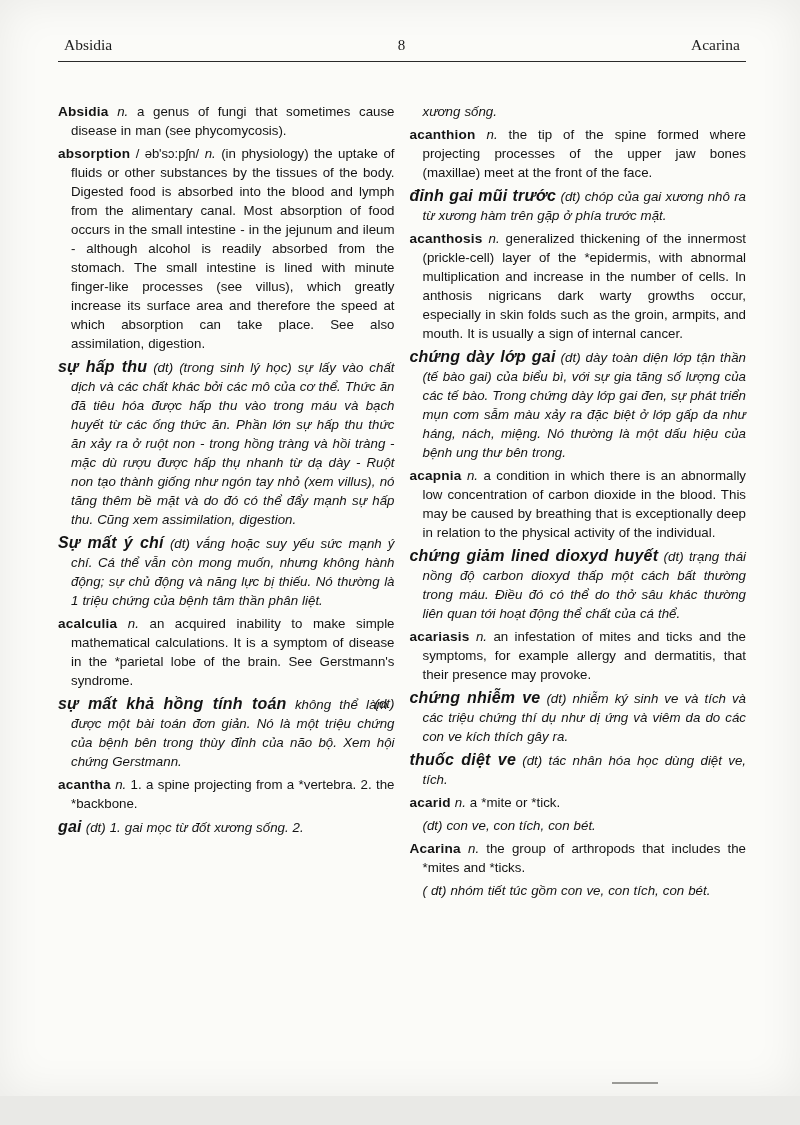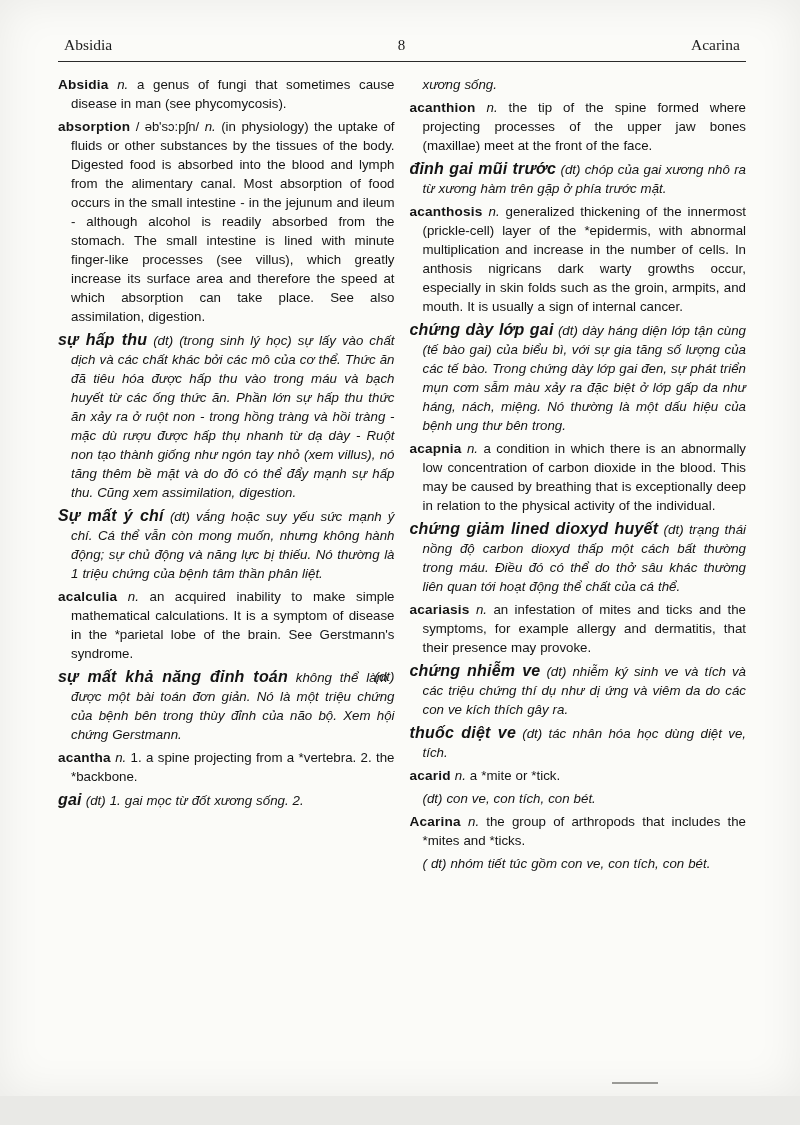--- a/index.html
+++ b/index.html
@@ -19,21 +19,21 @@
   }
   .running-head {
     display:flex; justify-content:space-between; align-items:baseline;
     font-family:"Liberation Serif", serif;
     font-size:15.5px; color:#1c1c1c;
     padding:0 6px 7px 6px;
   }
   .rh-center { font-size:15px; }
   .rule { border-top:1.7px solid #2a2a2a; margin-bottom:13px; }
   .columns { display:flex; gap:15px; }
-  .col { flex:1; min-width:0; }
+  .col { flex:1; min-width:0;margin-top:27px; }
 
   p.entry, p.gloss {
     font-size:13.3px;
     line-height:19px;
     text-align:justify;
     margin-bottom:4px;
     padding-left:13px;
     text-indent:-13px;
     word-spacing:0.3px;
   }
@@ -92,21 +92,21 @@
         <span class="def-vi">(dt) vắng hoặc suy yếu sức mạnh ý chí. Cá thể vẫn còn mong muốn, nhưng không hành động; sự chủ động và năng lực bị thiếu. Nó thường là 1 triệu chứng của bệnh tâm thần phân liệt.</span>
       </p>
 
       <p class="entry">
         <b class="hw">acalculia</b>
         <i class="pos">n.</i>
         <span class="def">an acquired inability to make simple mathematical calculations. It is a symptom of disease in the *parietal lobe of the brain. See Gerstmann's syndrome.</span>
       </p>
 
       <p class="entry">
-        <b class="hw-vi">sự mất khả năng đỉnh toán</b>
+        <b class="hw-vi">sự mất khả hồng tính toán</b>
         <span class="note-r">(dt)</span>
         <span class="def-vi">không thể làm được một bài toán đơn giản. Nó là một triệu chứng của bệnh bên trong thùy đỉnh của não bộ. Xem hội chứng Gerstmann.</span>
       </p>
 
       <p class="entry">
         <b class="hw">acantha</b>
         <i class="pos">n.</i>
         <span class="def">1. a spine projecting from a *vertebra. 2. the *backbone.</span>
       </p>
 
@@ -135,21 +135,21 @@
       </p>
 
       <p class="entry">
         <b class="hw">acanthosis</b>
         <i class="pos">n.</i>
         <span class="def">generalized thickening of the innermost (prickle-cell) layer of the *epidermis, with abnormal multiplication and increase in the number of cells. In anthosis nigricans dark warty growths occur, especially in skin folds such as the groin, armpits, and mouth. It is usually a sign of internal cancer.</span>
       </p>
 
       <p class="entry">
         <b class="hw-vi">chứng dày lớp gai</b>
-        <span class="def-vi">(dt) dày háng diện lớp tận cùng (tế bào gai) của biểu bì, với sự gia tăng số lượng của các tế bào. Trong chứng dày lớp gai đen, sự phát triển mụn cơm sẫm màu xảy ra đặc biệt ở lớp gấp da như háng, nách, miệng. Nó thường là một dấu hiệu của bệnh ung thư bên trong.</span>
+        <span class="def-vi">(dt) dày toàn diện lớp tận thần (tế bào gai) của biểu bì, với sự gia tăng số lượng của các tế bào. Trong chứng dày lớp gai đen, sự phát triển mụn cơm sẫm màu xảy ra đặc biệt ở lớp gấp da như háng, nách, miệng. Nó thường là một dấu hiệu của bệnh ung thư bên trong.</span>
       </p>
 
       <p class="entry">
         <b class="hw">acapnia</b>
         <i class="pos">n.</i>
         <span class="def">a condition in which there is an abnormally low concentration of carbon dioxide in the blood. This may be caused by breathing that is exceptionally deep in relation to the physical activity of the individual.</span>
       </p>
 
       <p class="entry">
         <b class="hw-vi">chứng giảm lined dioxyd huyết</b>

